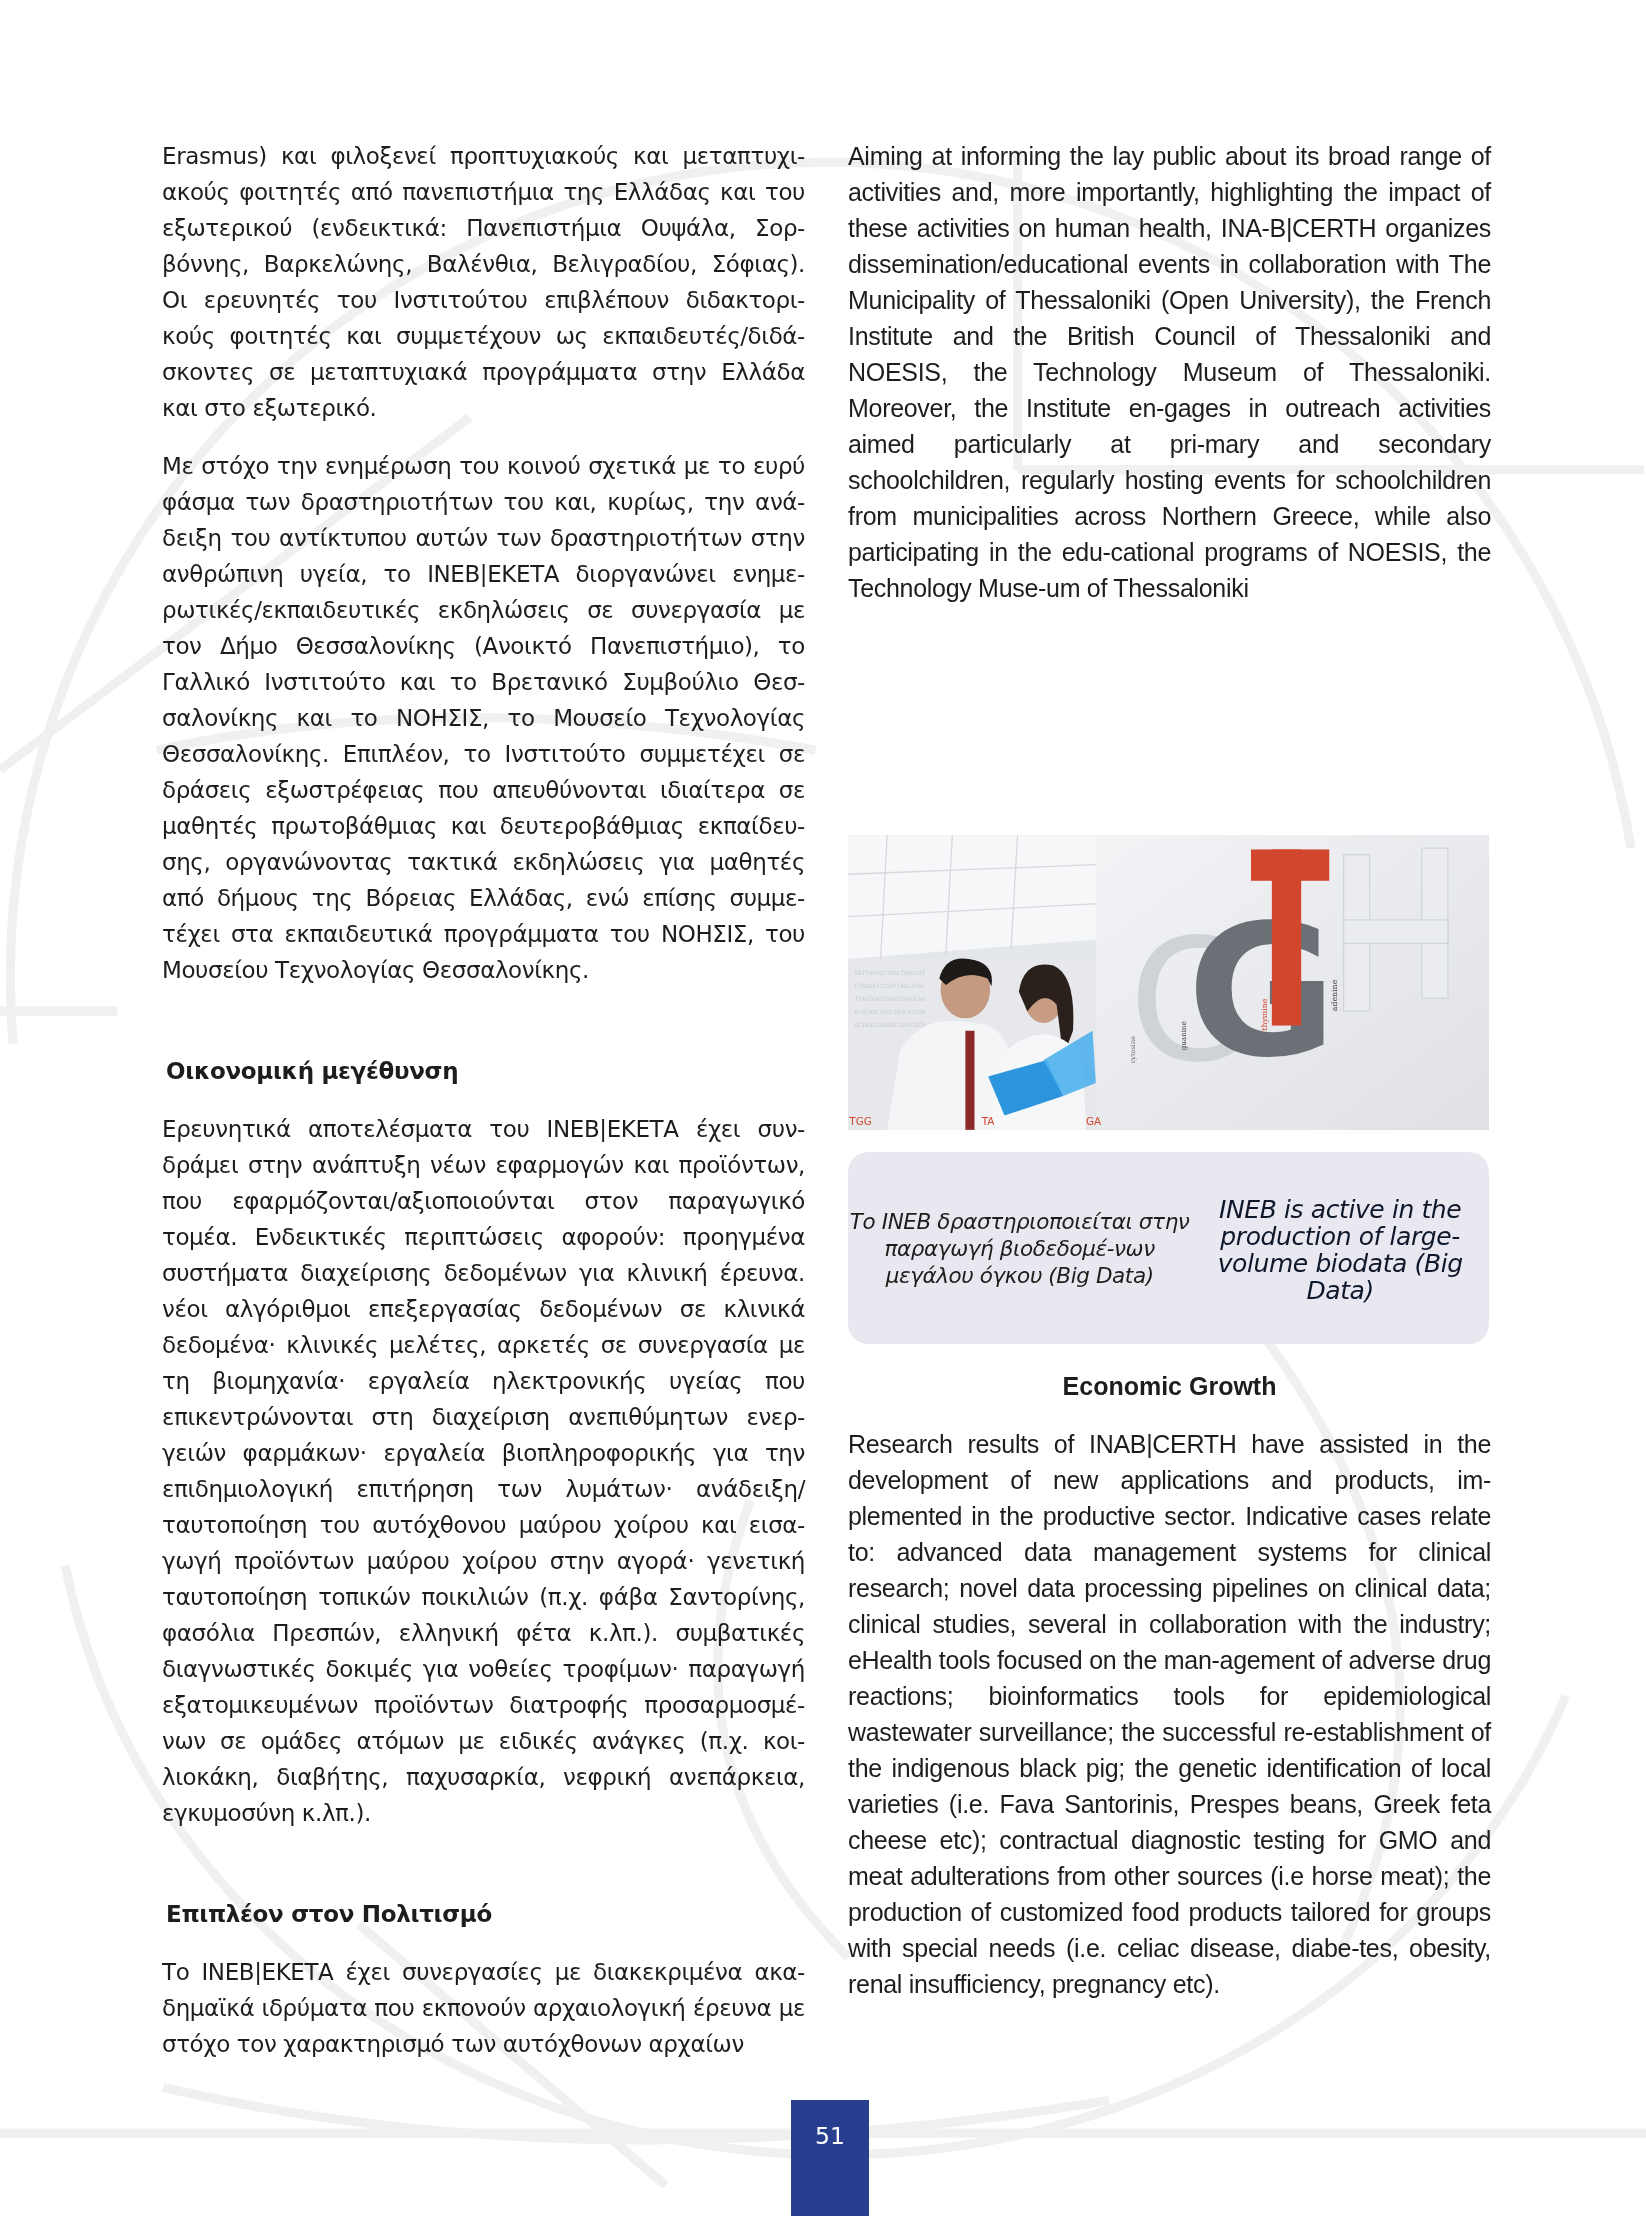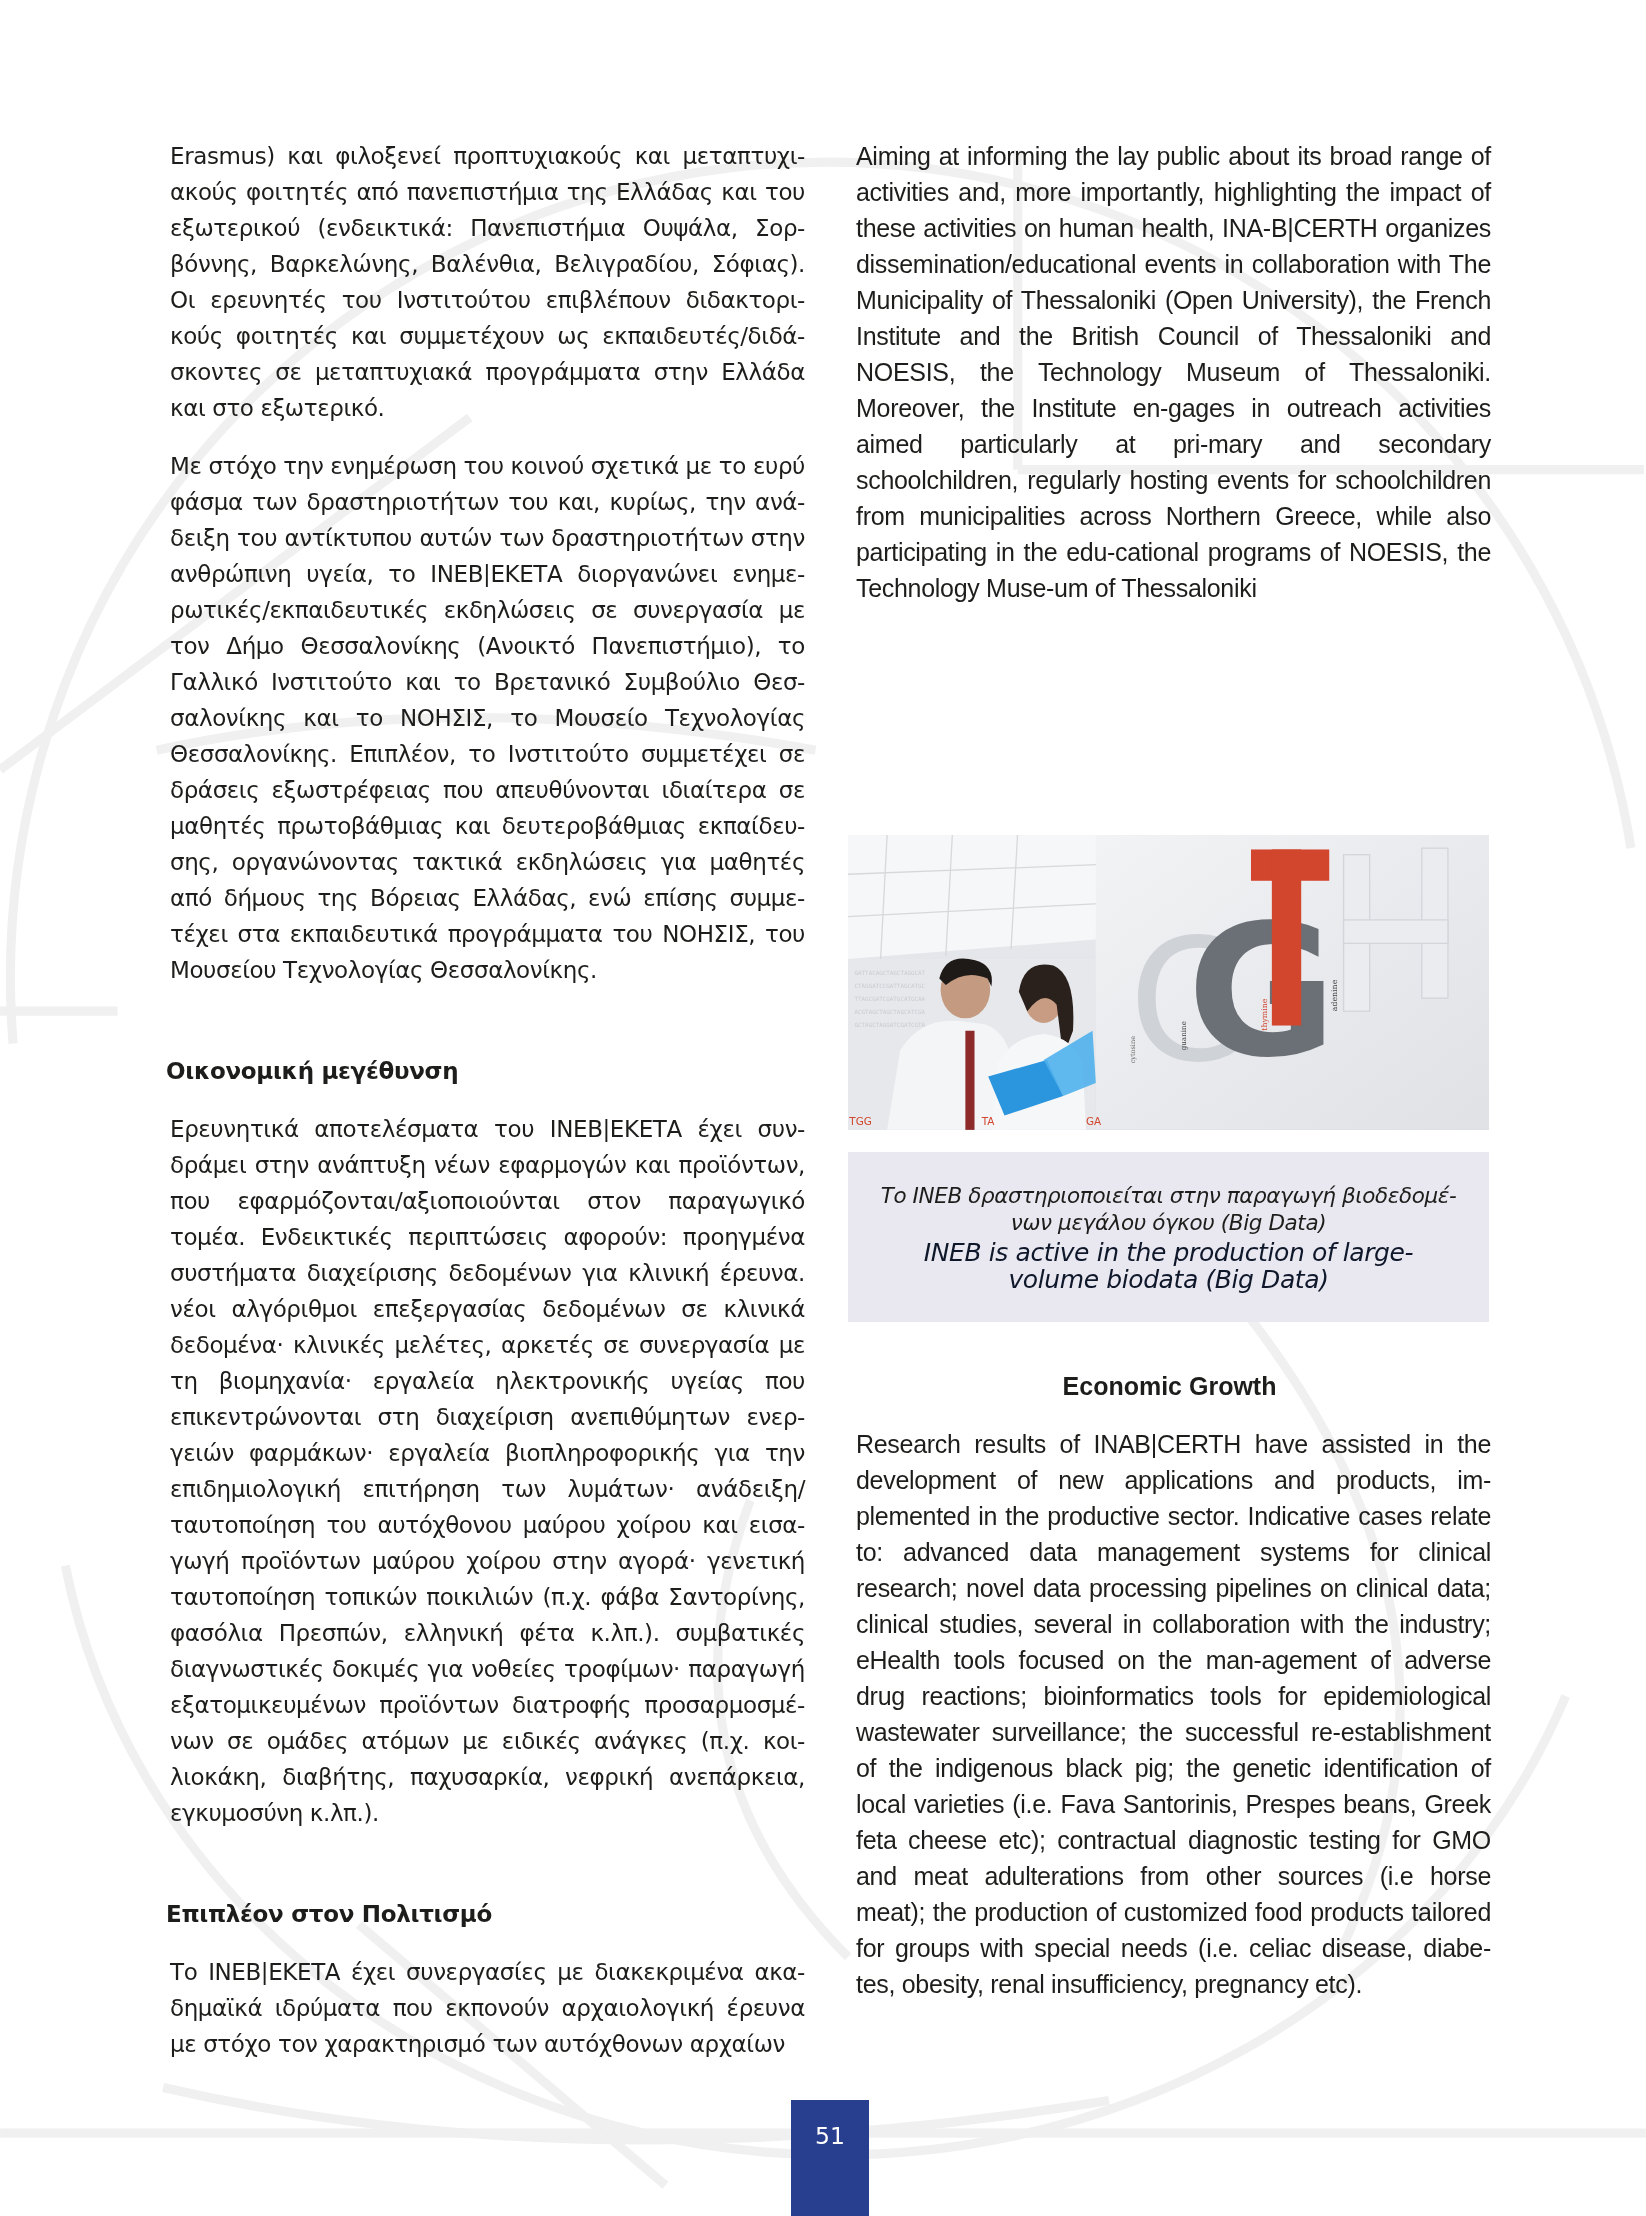--- a/index.html
+++ b/index.html
@@ -2,30 +2,30 @@
 <html style="font-size:10.4px"><head>
 <meta charset="utf-8">
 <style>
   html, body { margin: 0; padding: 0; background: #ffffff; }
   body { width: 1646px; height: 2216px; position: relative; overflow: hidden;
          font-family: "DejaVu Sans", sans-serif; color: #1d1d1b; }
   .watermark { position: absolute; left: 0; top: 0; width: 1646px; height: 2216px; z-index: 0; }
   .col { position: absolute; z-index: 1; }
   .col-left { left: 162px; top: 138px; width: 643px; }
   .col-right { left: 848px; top: 138px; width: 643px; }
-  p.body { margin: 0 0 22px 8px; font-size: 24px; line-height: 36px; text-align: justify; hyphens: manual; letter-spacing: -0.1px; }
+  p.body { margin: 0 0 22px 0; font-size: 24px; line-height: 36px; text-align: justify; hyphens: manual; letter-spacing: -0.1px; }
   .col-left p.body { font-family: "DejaVu Sans", sans-serif; font-size: 23px; letter-spacing: -0.4px; }
   .col-right p.body { font-family: "Liberation Sans", sans-serif; font-size: 25px; letter-spacing: -0.3px; }
   h3.sub { margin: 4px; font-weight: bold; font-size: 24px; line-height: 36px; }
   .col-left h3.sub { font-family: "DejaVu Sans", sans-serif; font-size: 23px; letter-spacing: -0.3px; }
   .gap-h { height: 39px; }
   .gap-after-h { height: 18px; }
   .figure { position: absolute; left: 848px; top: 835px; width: 641px; height: 295px; z-index: 1; overflow: hidden; background: #e4e6ea; }
-  .caption-box { position: absolute; left: 848px; top: 1152px; width: 641px; height: 170px; background: #e9e8f0; z-index: 1;
-                 display: flex; flex-direction: column; justify-content: center; align-items: center; text-align: center; }
+  .caption-box { position: absolute; left: 848px; top: 1152px; width: 641px; height: 192px; background: #e9e8f0; z-index: 1;
+                 display: flex; flex-direction: row; justify-content: center; align-items: center; text-align: center; border-radius: 20px; }
   .cap-gr { font-style: italic; font-size: 21.5px; line-height: 27px; color: #1d1d1b; width: 587px; font-family: "DejaVu Sans", sans-serif; letter-spacing: -0.4px; }
   .cap-en { font-style: italic; font-size: 25px; line-height: 27px; color: #0f172a; width: 509px; margin-top: 3px; font-family: "DejaVu Sans", sans-serif; letter-spacing: -0.4px; }
   .page-num { position: absolute; left: 791px; top: 2100px; width: 78px; height: 117px; background: #283e8e; z-index: 2;
               color: #ffffff; font-family: "DejaVu Sans", sans-serif; font-size: 23.5px; text-align: center; padding-top: 22px; box-sizing: border-box; }
 </style>
 </head>
 <body>
 
 <svg class="watermark" viewBox="0 0 2523 3397" xmlns="http://www.w3.org/2000/svg">
   <g fill="none" stroke="#f0f0f0" stroke-width="14">

